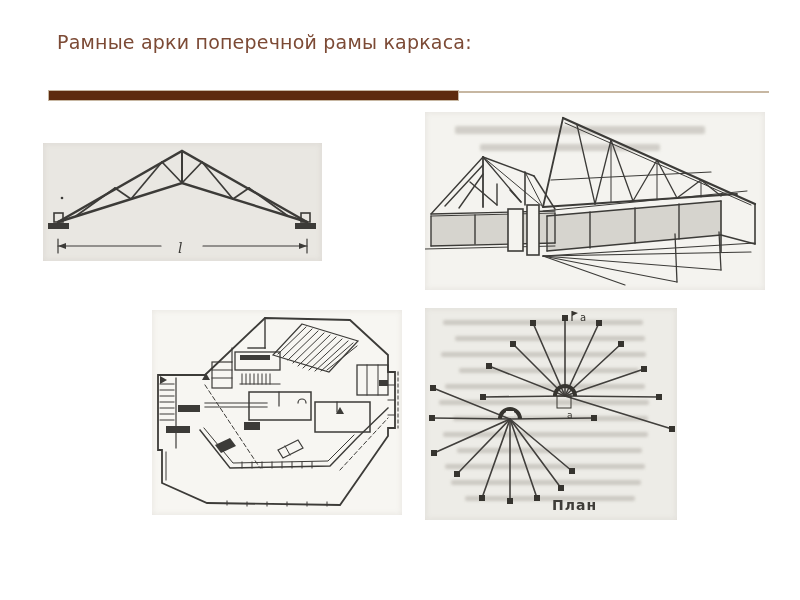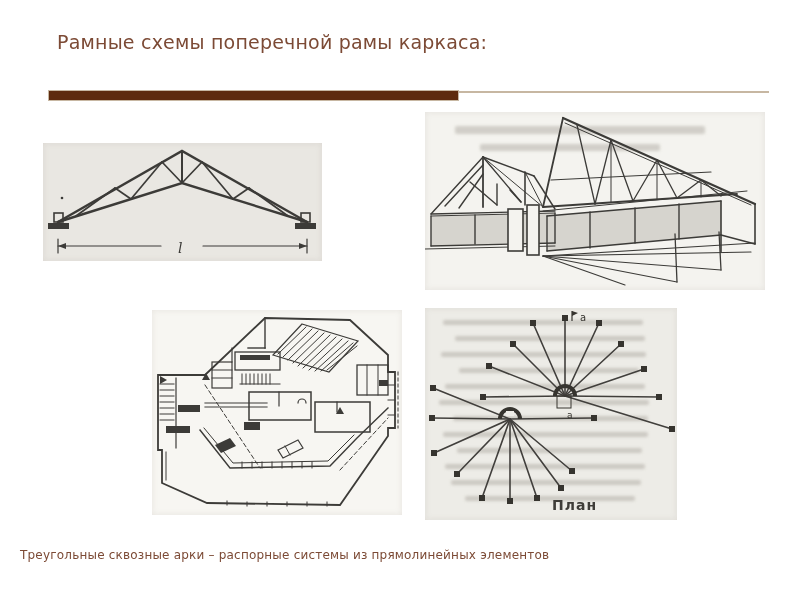--- a/index.html
+++ b/index.html
@@ -52,21 +52,21 @@
   .radial-box .ghost:nth-child(12){left:40px;top:188px;width:170px;}
   
   .axon-box .ghost:nth-child(1){left:30px;top:14px;width:250px;height:8px;}
   .axon-box .ghost:nth-child(2){left:55px;top:32px;width:180px;height:7px;}
 </style>
 </head>
 <body>
 
 <div class="slide">
 
-  <div class="slide-title">Рамные схемы поперечной рамы каркаса:</div>
+  <div class="slide-title">Рамные арки поперечной рамы каркаса:</div>
   <div class="accent-bar"></div>
   <div class="thin-rule"></div>
 
   <div class="fig scan truss-box">
     <svg width="279" height="118" viewBox="0 0 279 118">
       <g stroke="#3c3b38" fill="none" stroke-linecap="round">
 
         <path d="M15,79 L139,8 L264,79" stroke-width="2.4"></path>
 
         <path d="M15,79 L139,40 L264,79" stroke-width="2.4"></path>
@@ -359,15 +359,14 @@
           <rect x="133" y="177" width="6" height="6"></rect>
         <rect x="144" y="160" width="6" height="6"></rect>
           <rect x="166" y="107" width="6" height="6"></rect>
       </g>
       <text x="155" y="13" font-size="10" fill="#36342f">а</text>
       <text x="142" y="110" font-size="9" fill="#36342f">а</text>
       <text x="127" y="202" font-size="14" font-weight="bold" fill="#3f3d39" letter-spacing="1">План</text>
     </svg>
   </div>
 
-  <div class="caption">Треугольные сквозные арки – распорные системы из прямолинейных элементов</div>
 
 </div>
 
 </body></html>

